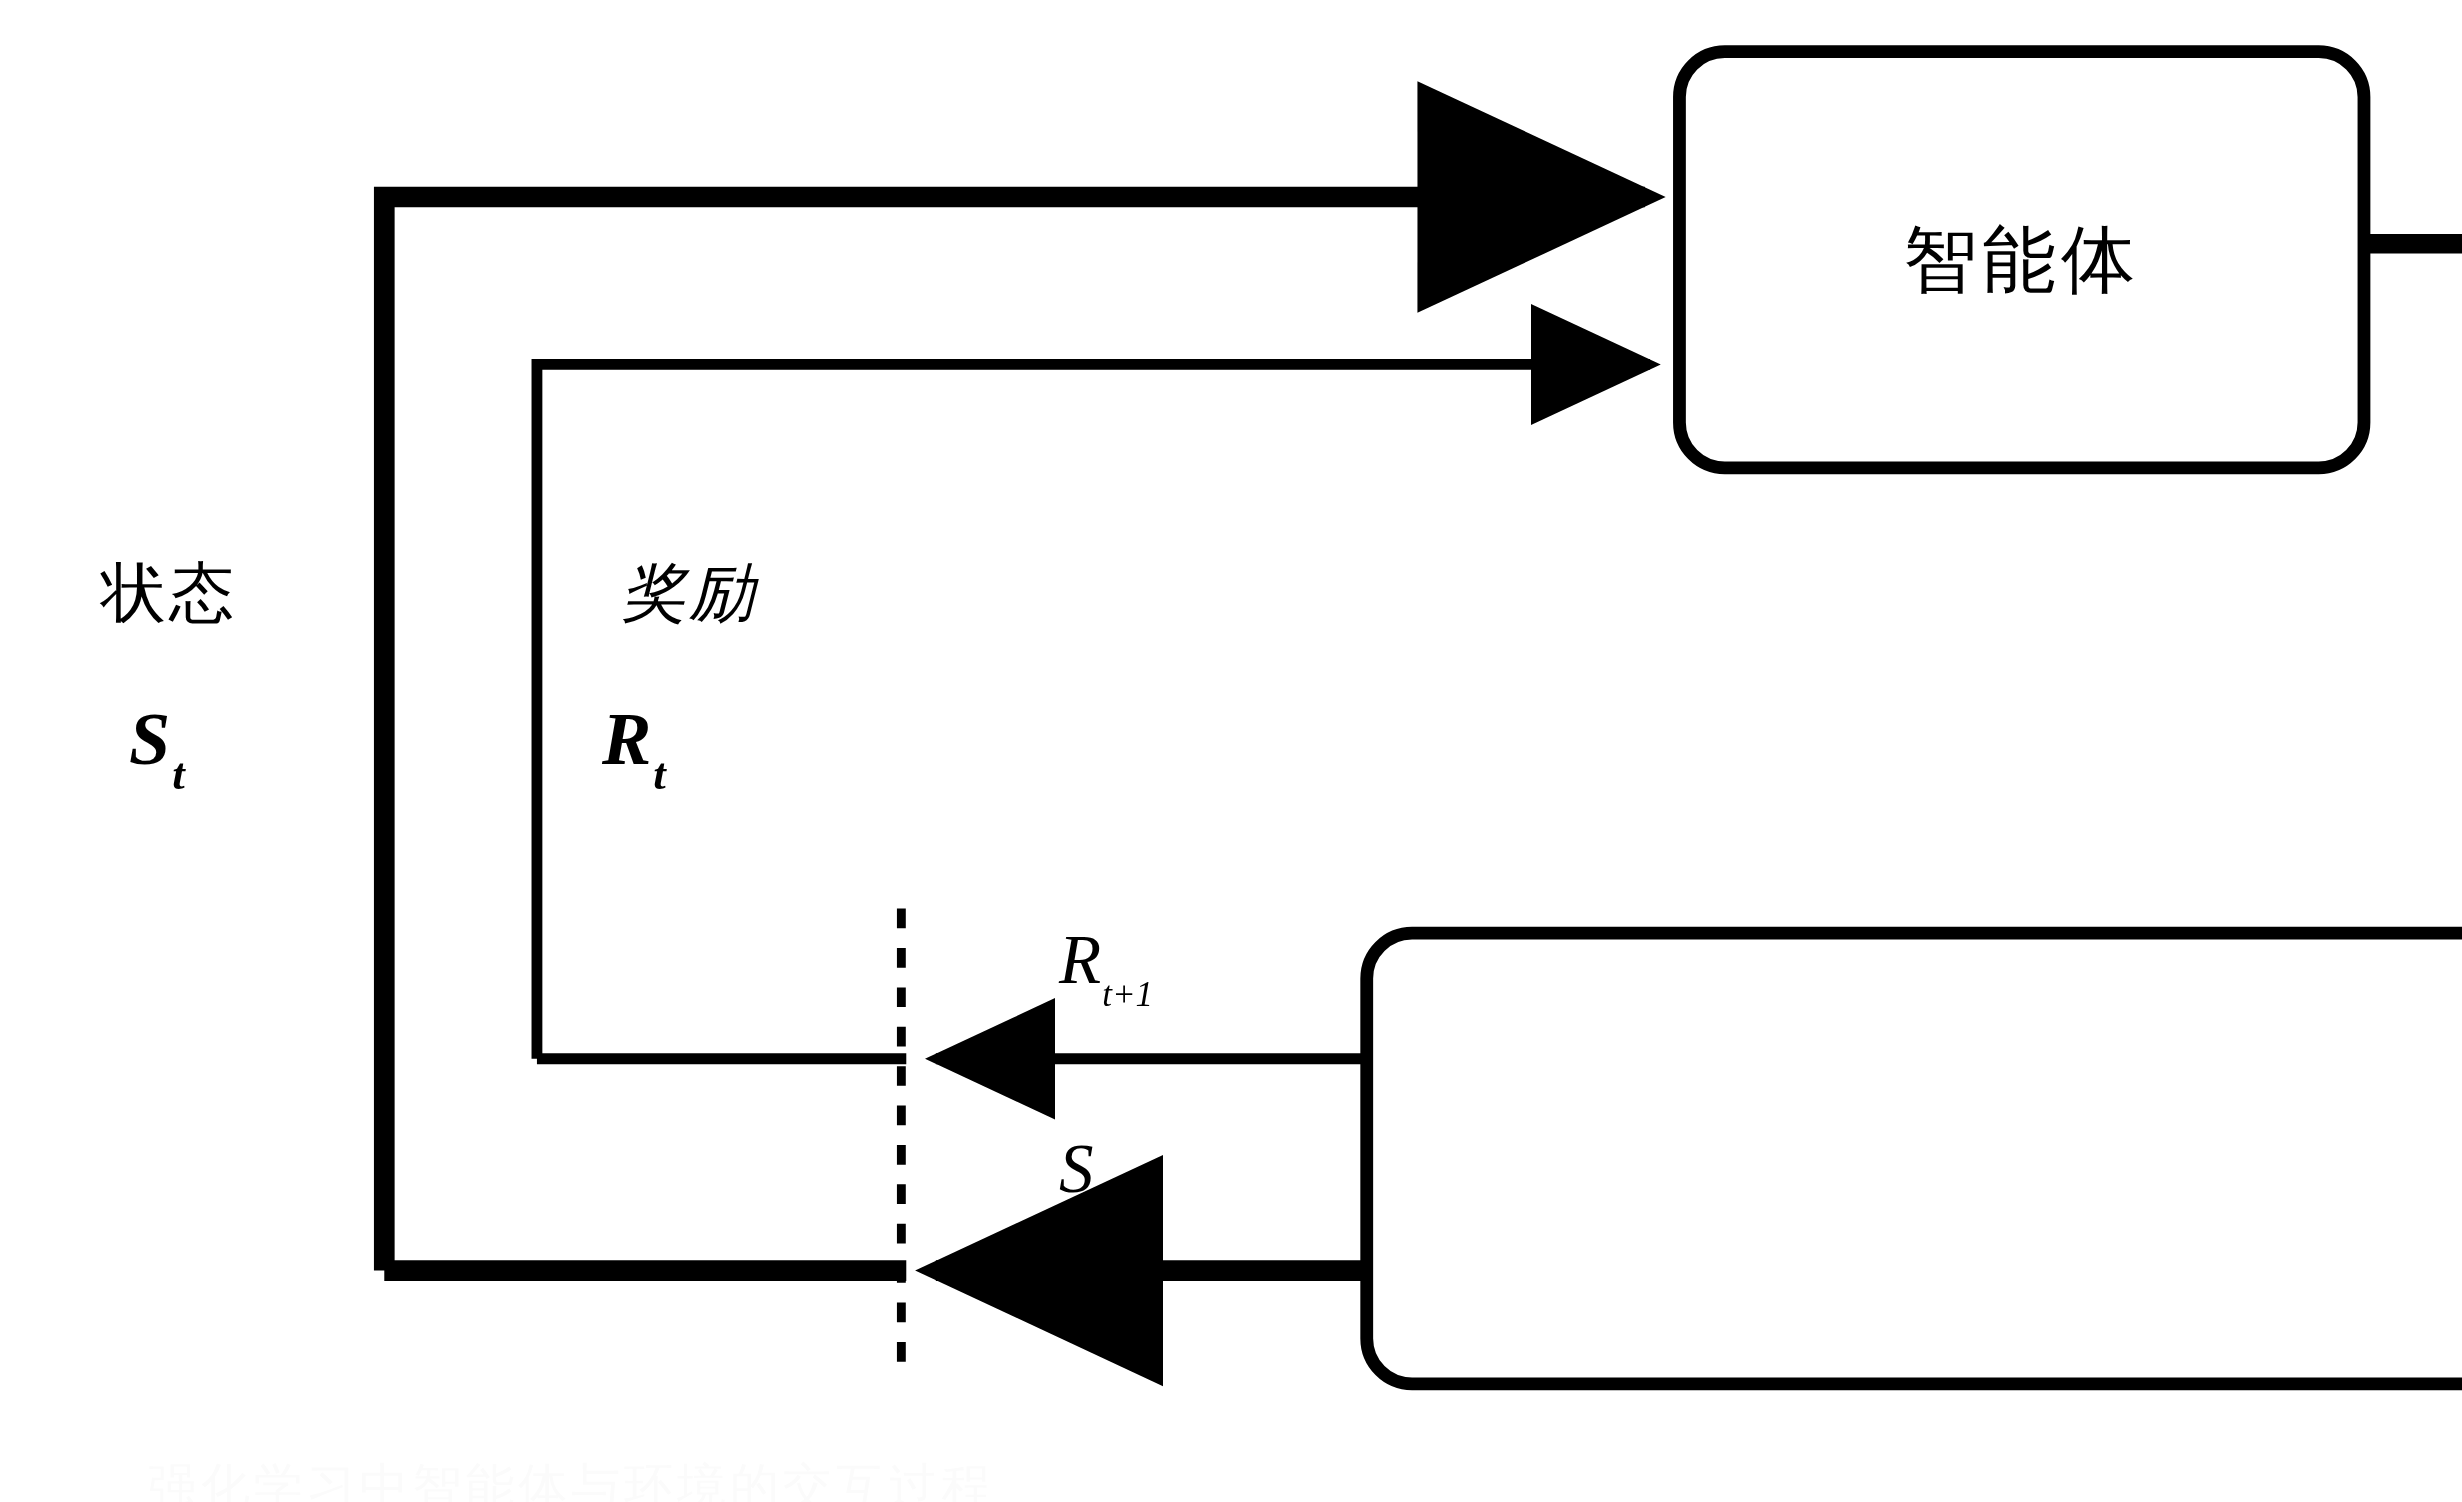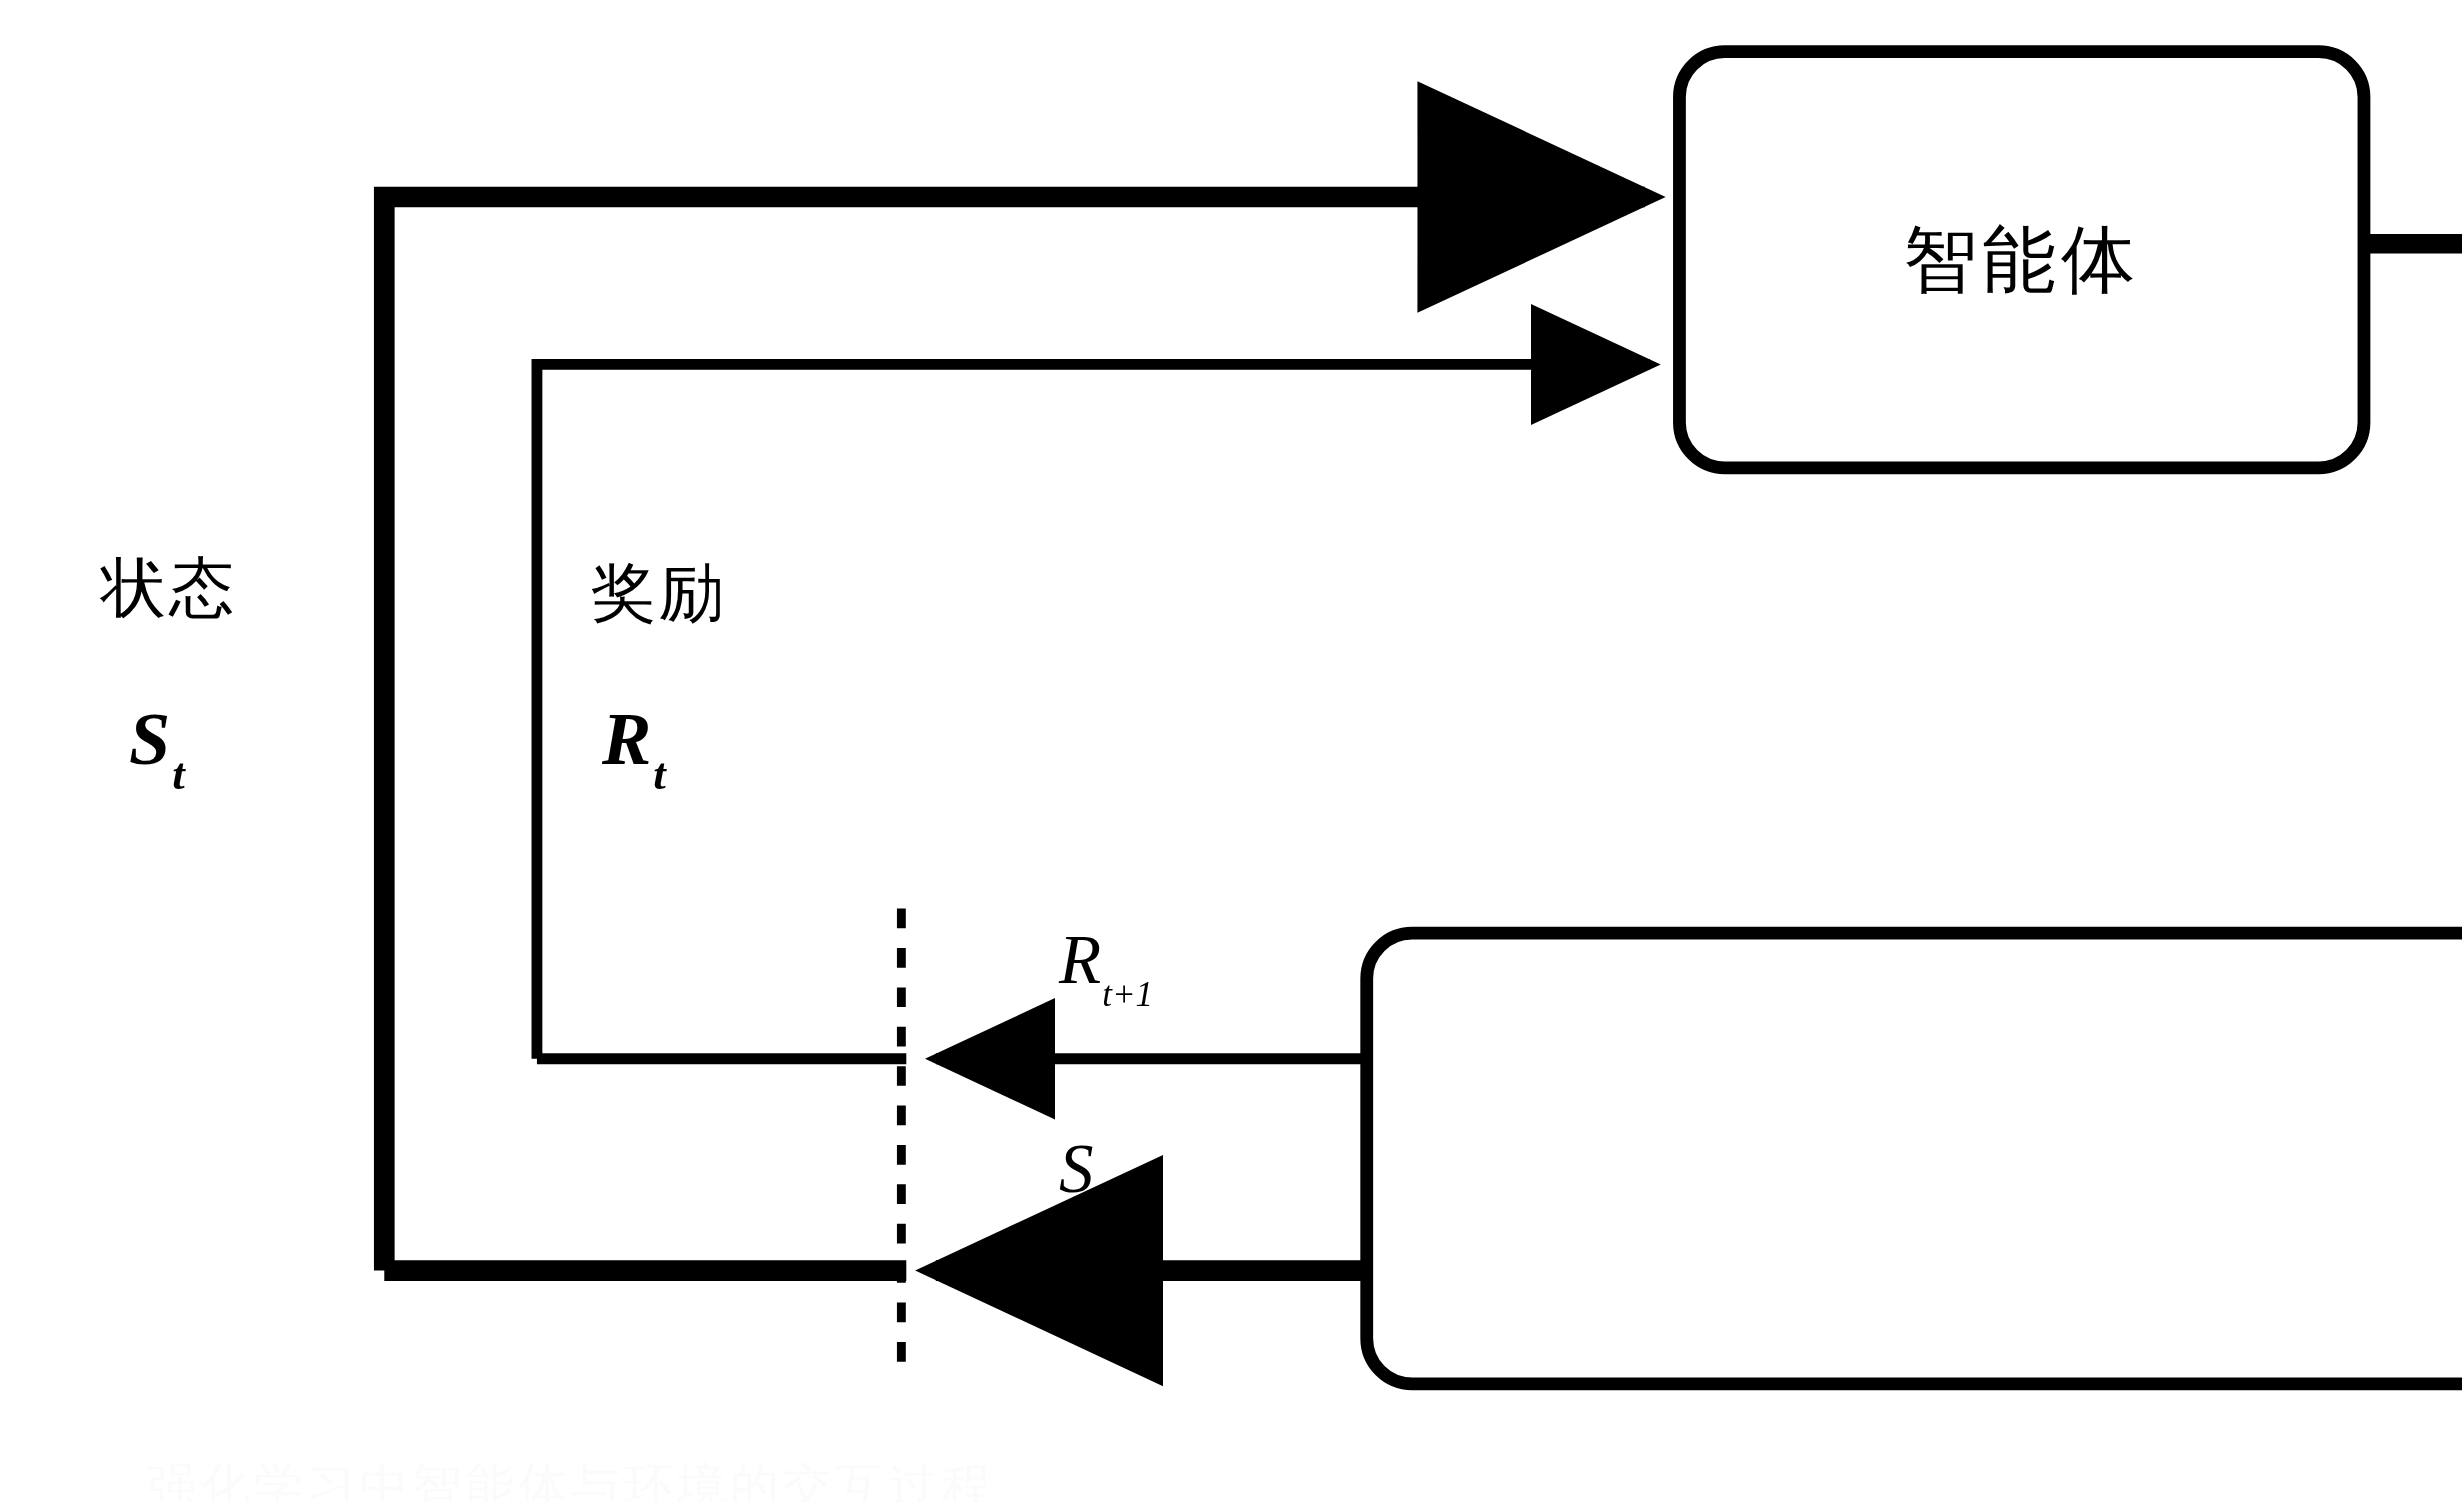--- a/index.html
+++ b/index.html
@@ -110,24 +110,24 @@
     <path d="M 1840,2150 L 1090,2150" fill="none" stroke="#000000" stroke-width="22" stroke-linecap="butt"></path>
 
     <path d="M 4800,495 L 7090,495 L 7090,2355 L 5470,2355" fill="none" stroke="#000000" stroke-width="40" stroke-linecap="butt" stroke-linejoin="miter" marker-end="url(#head-thick)"></path>
 
     <line x1="1830" y1="1845" x2="1830" y2="2795" stroke="#000000" stroke-width="18" stroke-dasharray="40 40" stroke-linecap="butt"></line>
   </svg>
 
   <div class="node-label box-title" style="left:1859px; top:29.5px; width:325px; height:460px; display:flex; align-items:center; justify-content:center;">智能体</div>
 
 
-  <div class="node-label cjk-side" style="left:101px; top:561px;font-family:Liberation Mono, monospace;">状态</div>
+  <div class="node-label cjk-side" style="left:101px; top:561px;">状态</div>
   <div class="node-label sym" style="left:129px; top:702px;font-family:Liberation Serif, serif;"><span>S</span><span class="sub">t</span></div>
 
-  <div class="node-label cjk-side" style="left:591px; top:561px;">奖励</div>
+  <div class="node-label cjk-side" style="left:621px; top:561px;font-style:italic;">奖励</div>
   <div class="node-label sym" style="left:602px; top:702px;text-align:center;"><span>R</span><span class="sub">t</span></div>
 
   <div class="node-label edge-sym" style="left:1059px; top:926px;"><span>R</span><span class="sub">t+1</span></div>
 
   <div class="node-label edge-sym" style="left:1059px; top:1135px;"><span>S</span><span class="sub">t+1</span></div>
 
   <div class="caption">强化学习中智能体与环境的交互过程</div>
 
 </div>
 

